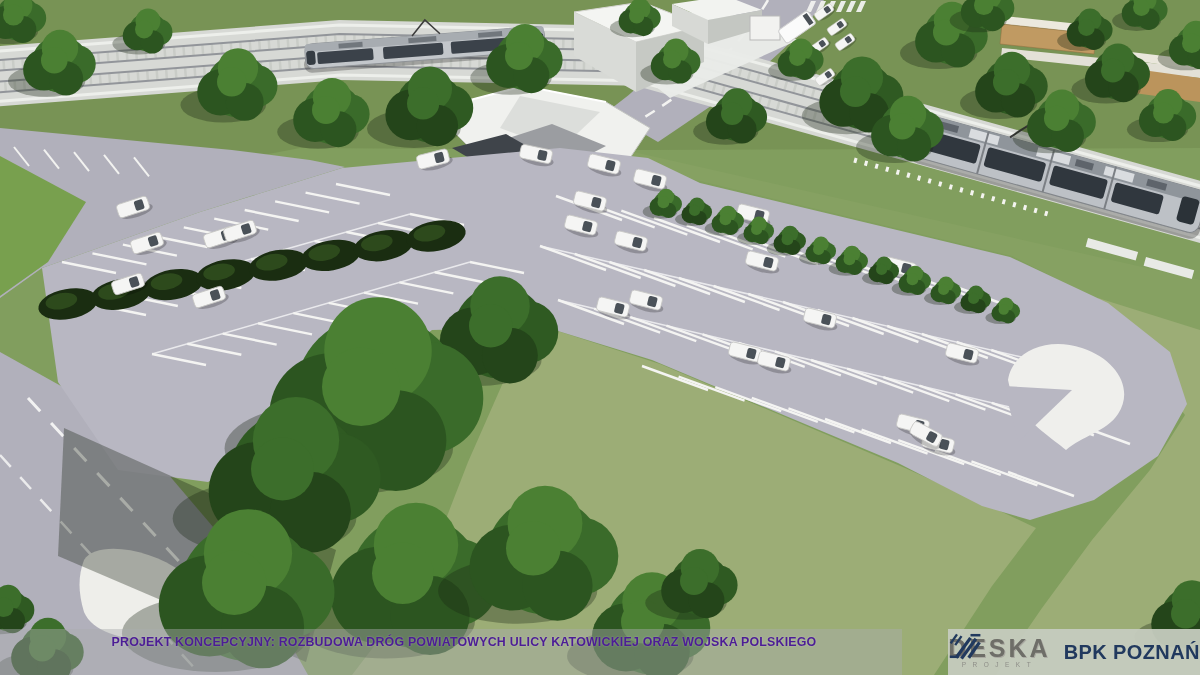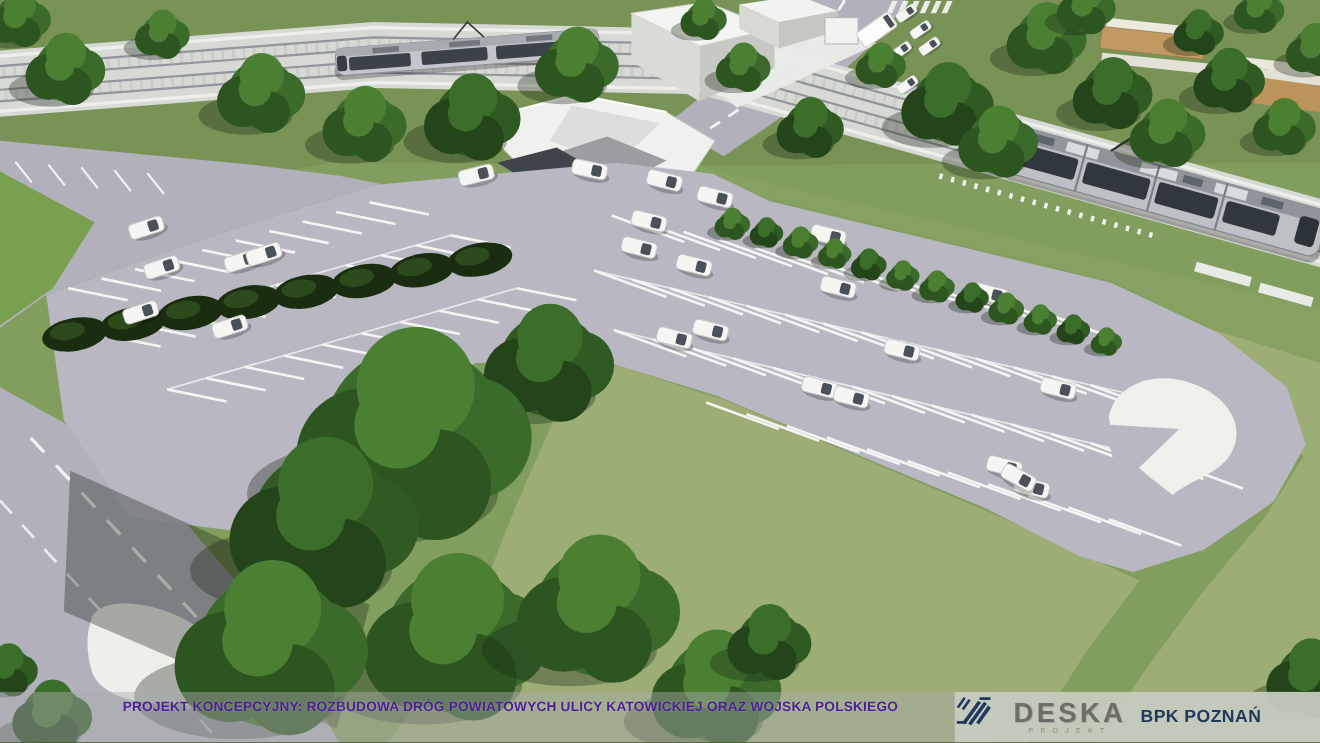--- a/index.html
+++ b/index.html
@@ -5,29 +5,29 @@
   html,body{margin:0;padding:0;background:#222;}
   .stage{position:relative;width:1200px;height:675px;overflow:hidden;
          font-family:"Liberation Sans",sans-serif;background:#819e5e;}
   .stage svg{position:absolute;left:0;top:0;}
   .caption-bar{position:absolute;left:0;bottom:0;width:902px;height:46px;
        background:rgba(171,174,176,0.45);z-index:5;
        padding:4px 0 0 26px;box-sizing:border-box;}
   .caption-line{font-size:12.4px;font-weight:700;letter-spacing:.2px;
        color:#4c1d95;line-height:19px;white-space:nowrap;
        text-shadow:0 0 2px rgba(255,255,255,.30);text-align:center;}
-  .logo-panel{position:absolute;right:0;bottom:0;width:332px;height:46px;
+  .logo-panel{position:absolute;right:0;bottom:0;width:252px;height:46px;
        background:rgba(198,204,191,0.94);z-index:6;display:flex;align-items:center;
        justify-content:center;gap:13px;}
   .deska{display:flex;flex-direction:column;align-items:center;line-height:1;}
   .deska-title{font-size:25px;font-weight:700;letter-spacing:3px;color:#6e6e68;
        text-shadow:1px 1px 0 #aaaaa2;}
   .deska-sub{font-size:6.5px;letter-spacing:6.5px;color:#8e8e88;margin-top:1px;}
   .bpk{display:flex;align-items:center;gap:6px;}
-  .bpk-title{font-size:16px;font-weight:700;letter-spacing:.4px;color:#21395e;}
+  .bpk-title{font-size:20px;font-weight:700;letter-spacing:.4px;color:#21395e;}
 </style>
 </head>
 <body>
 
 <div class="stage">
 
   <svg id="scene" width="1200" height="675" viewBox="0 0 1200 675">
     <g id="layer-fields">
         <rect x="0" y="0" width="1200" height="675" fill="#819e5e"></rect>
         <polygon points="0,0 1200,0 1200,148 640,150 300,148 0,205" fill="#789355"></polygon>

